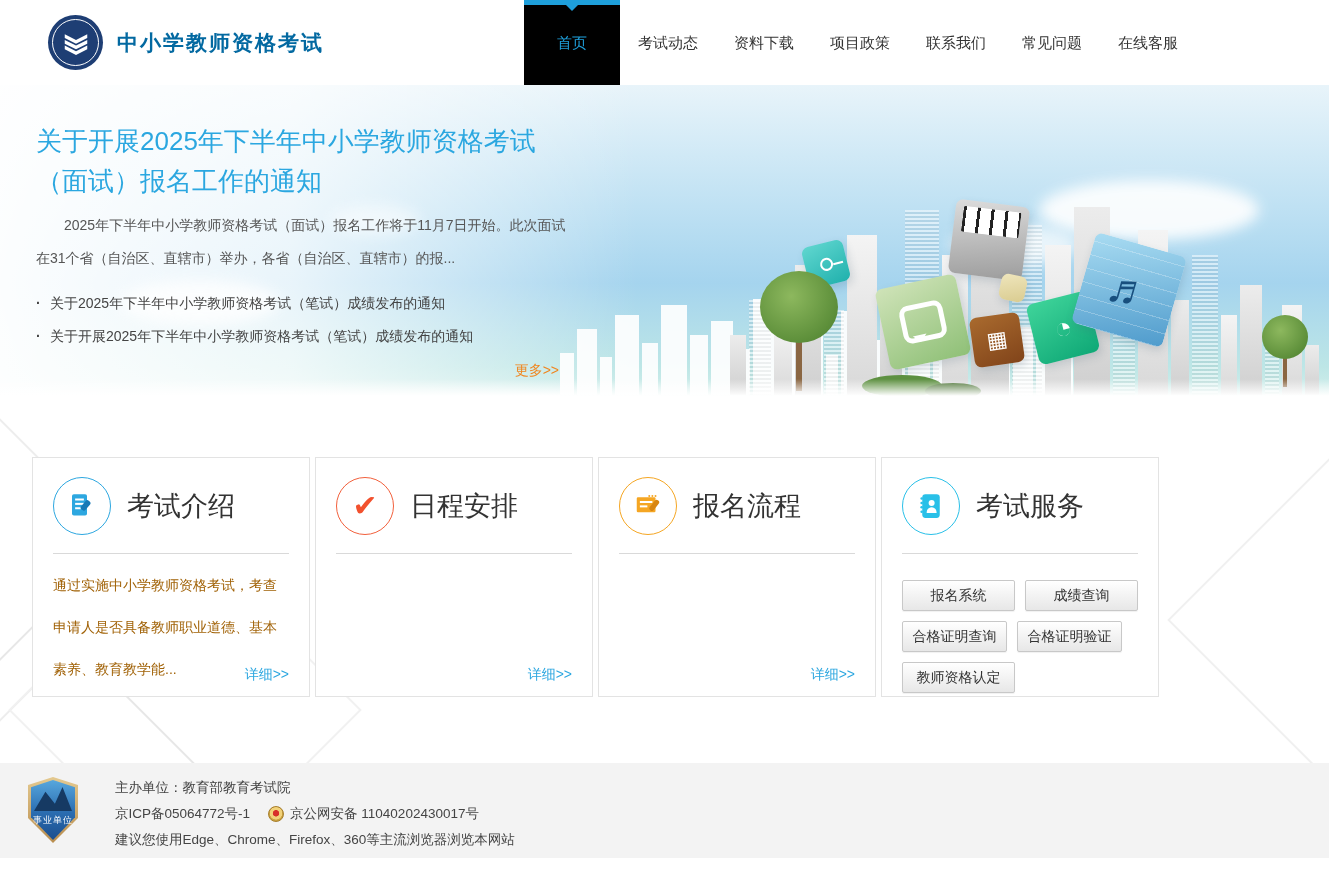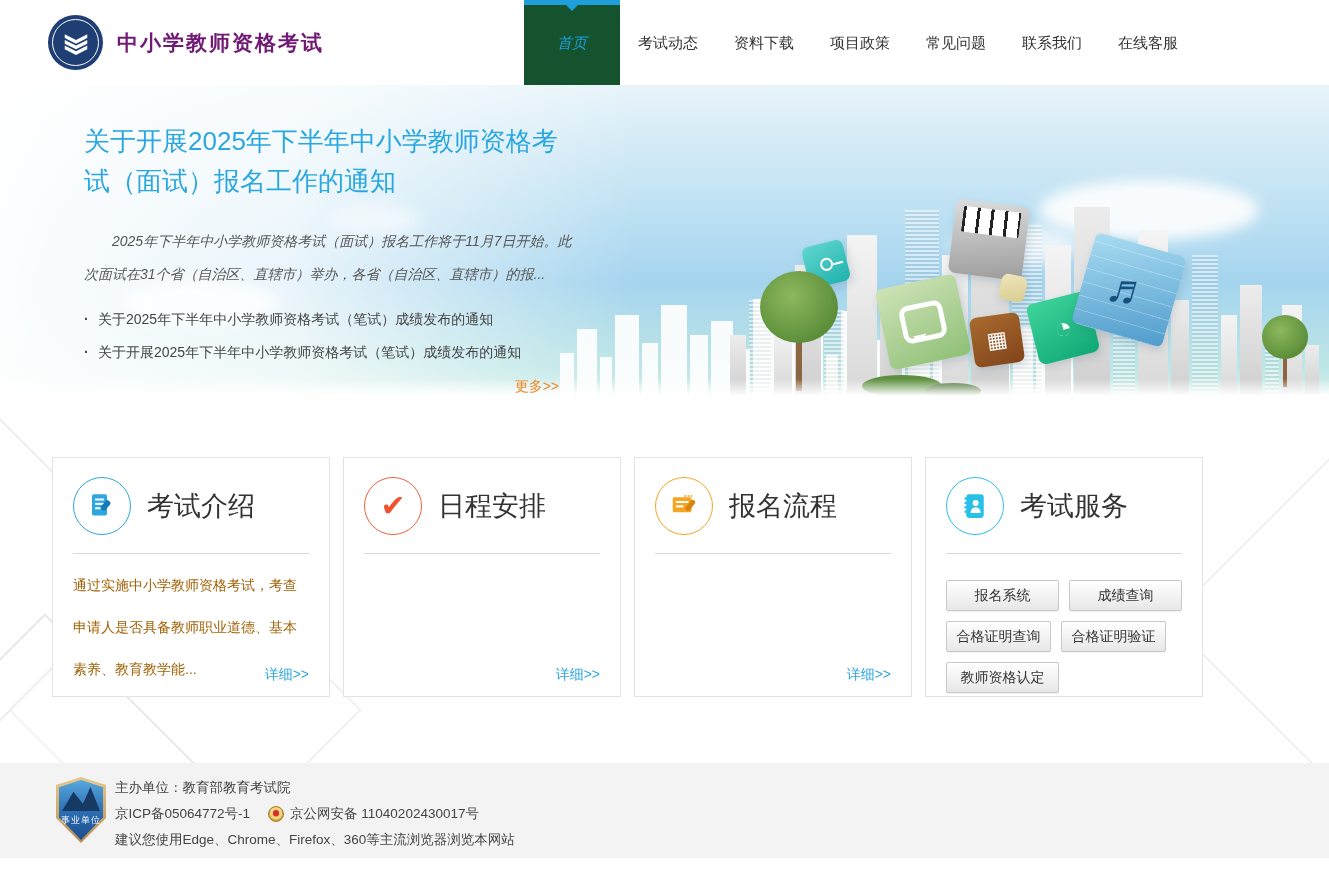--- a/index.html
+++ b/index.html
@@ -5,25 +5,25 @@
   * { margin:0; padding:0; box-sizing:border-box; }
   html,body { width:1329px; }
   body { font-family:"Liberation Sans","DejaVu Sans",sans-serif; background:#fff; color:#333; }
 
   
   .header { position:relative; height:85px; background:#fff; }
   .brand { position:absolute; left:48px; top:15px; display:flex; align-items:center; gap:14px; }
   .logo { width:55px; height:55px; border-radius:50%; background:#1e3e74; position:relative; flex:0 0 auto; }
   .logo::before { content:""; position:absolute; inset:4px; border:1.5px solid #fff; border-radius:50%; }
   .logo svg { position:absolute; left:50%; top:50%; transform:translate(-50%,-50%); }
-  .site-title { font-size:21px; font-weight:bold; color:#701a75; letter-spacing:2px; }
+  .site-title { font-size:21px; font-weight:bold; color:#0369a1; letter-spacing:2px; }
   .nav { position:absolute; right:133px; top:0; height:85px; display:flex; }
   .nav-item { position:relative; width:96px; height:85px; line-height:85px; text-align:center;
               font-size:15px; color:#333; cursor:pointer; }
-  .nav-item.active { background:#14532d; color:#1e9fdb;font-style:italic; }
+  .nav-item.active { background:#000000; color:#1e9fdb; }
   .nav-item.active::before { content:""; position:absolute; top:0; left:0; right:0; height:5px; background:#1e9fdb; }
   .nav-item.active::after { content:""; position:absolute; top:5px; left:50%; margin-left:-6px;
               border:6px solid transparent; border-top-color:#1e9fdb; }
 
   
   .banner { position:relative; height:320px; overflow:hidden;
     background:
       linear-gradient(90deg, rgba(255,255,255,.96) 0%, rgba(255,255,255,.75) 22%, rgba(255,255,255,0) 48%),
       linear-gradient(180deg, #e8f4fa 0%, #bfe1f3 38%, #a5d4ee 62%, #bde6e6 88%, #d9f1ec 100%);
   }
@@ -79,56 +79,56 @@
           background:linear-gradient(160deg,#efe6bd,#d9cb8f); }
   .cube-calc { left:972px; top:230px; width:50px; height:50px; transform:rotate(-8deg);
           background:linear-gradient(160deg,#a96a2e,#81441a); color:#fff; font-size:22px; }
   .cube-pie { left:1032px; top:212px; width:62px; height:62px; transform:rotate(-14deg);
           background:linear-gradient(160deg,#3fd49a,#0fa876); color:#fff; font-size:30px; }
   .cube-music { left:1082px; top:158px; width:94px; height:94px; transform:rotate(16deg);
           background:linear-gradient(160deg,#a9dcf2,#4f9bcc); color:#184f7e; font-size:44px;
           background-image:repeating-linear-gradient(0deg, rgba(255,255,255,.25) 0 1px, transparent 1px 14px),
                            linear-gradient(160deg,#a9dcf2,#4f9bcc); }
 
-  .hero { position:relative; z-index:5; padding:36px 0 0 84px; width:575px; }
+  .hero { position:relative; z-index:5; padding:36px 0 0 36px; width:575px; }
   .hero-title { font-size:26px; line-height:40px; color:#2ba7e0; font-weight:normal; cursor:pointer; }
-  .hero-summary { margin-top:24px; font-size:14px; line-height:33px; color:#555; text-indent:2em;font-style:italic; }
+  .hero-summary { margin-top:8px; font-size:14px; line-height:33px; color:#555; text-indent:2em; }
   .hero-news { margin-top:12px; list-style:none; }
   .hero-news li { font-size:14px; line-height:33px; color:#444; cursor:pointer; padding-left:14px; position:relative; }
   .hero-news li::before { content:"·"; position:absolute; left:0; font-weight:bold; }
   .hero-more { text-align:right; padding-right:16px; margin-top:8px; }
   .hero-more span { font-size:14px; color:#f0851e; cursor:pointer; }
 
   
   .main { position:relative; height:358px; background:#fff; overflow:hidden; }
   .tri { position:absolute; width:250px; height:250px; border:2px solid #ededed; transform:rotate(45deg); }
   .tri.t1 { left:-150px; top:40px; }
   .tri.t2 { left:-80px; top:260px; border-color:#e7e7e7; }
   .tri.t3 { left:60px; top:180px; border-color:#f1f1f1; }
   .tri.t4 { right:-140px; top:90px; border-color:#f0f0f0; }
-  .cards { position:relative; z-index:2; display:flex; gap:13px; padding:52px 0 0 52px; }
+  .cards { position:relative; z-index:2; display:flex; gap:5px; padding:52px 0 0 32px; }
   .card { width:278px; height:240px; background:#fff; border:1px solid #e3e3e3; padding:0 20px; position:relative; }
   .card-head { height:96px; display:flex; align-items:center; gap:16px; border-bottom:1px solid #d9d9d9; }
   .icon-circle { width:58px; height:58px; border-radius:50%; display:flex; align-items:center; justify-content:center; flex:0 0 auto; }
   .ic-blue { border:1.5px solid #2da7e0; }
   .ic-red { border:1.5px solid #f2603c; color:#f2512e; font-size:30px; font-weight:bold; }
   .ic-orange { border:1.5px solid #f5a623; }
   .ic-cyan { border:1.5px solid #29c0e8; }
   .card-title { font-size:27px; color:#333; }
   .card-body { padding-top:10px; font-size:14px; color:#a16207; line-height:42px; }
   .card-link { position:absolute; right:20px; bottom:12px; font-size:14px; color:#2da7e0; cursor:pointer; }
   .svc-buttons { display:flex; flex-wrap:wrap; gap:10px; padding-top:26px; }
   .svc-btn { width:113px; height:31px; font-size:14px; color:#333; text-align:center; line-height:29px;
              border:1px solid #c8c8c8; background:linear-gradient(180deg,#ffffff,#e7e7e7);
              border-radius:2px; cursor:pointer; box-shadow:0 1px 1px rgba(0,0,0,.06); }
   .svc-btn.wide { width:105px; }
 
   
   .footer { height:95px; background:#f3f3f3; position:relative; }
-  .shield { position:absolute; left:56px; top:14px; width:50px; height:66px;
+  .shield { position:absolute; left:28px; top:14px; width:50px; height:66px;
      clip-path:polygon(50% 0, 100% 12%, 100% 62%, 50% 100%, 0 62%, 0 12%);
      background:linear-gradient(180deg,#e4c98f,#b98d4e); display:flex; align-items:flex-end; justify-content:center; }
   .shield .inner { position:absolute; inset:3px;
      clip-path:polygon(50% 0, 100% 12%, 100% 62%, 50% 100%, 0 62%, 0 12%);
      background:linear-gradient(180deg,#57a7dd 0%, #2a6cb0 55%, #1c4e8e 100%); }
   .shield .mount { position:absolute; left:6px; right:6px; top:10px; height:24px;
      clip-path:polygon(0 100%, 30% 20%, 55% 70%, 75% 0, 100% 100%); background:#163a63; }
   .shield .label { position:relative; z-index:2; color:#fff; font-size:9px; letter-spacing:1px; margin-bottom:16px; }
   .foot-text { position:absolute; left:115px; top:12px; font-size:13.5px; color:#444; line-height:26px; }
   .foot-row { display:flex; align-items:center; gap:6px; }
@@ -150,22 +150,22 @@
         <path d="M3 14 L12 18.5 L21 14 L21 17 L12 21.5 L3 17 Z" fill="#ffffff"></path>
       </svg>
     </div>
     <div class="site-title">中小学教师资格考试</div>
   </div>
   <div class="nav">
     <div class="nav-item active">首页</div>
     <div class="nav-item">考试动态</div>
     <div class="nav-item">资料下载</div>
     <div class="nav-item">项目政策</div>
+    <div class="nav-item">联系我们</div>
     <div class="nav-item">常见问题</div>
-    <div class="nav-item">联系我们</div>
     <div class="nav-item">在线客服</div>
   </div>
 </div>
 
 <div class="banner">
   <div class="cloud c1"></div>
   <div class="cloud c2"></div>
   <div class="cloud c3"></div>
   <div class="cloud c4"></div>
 

